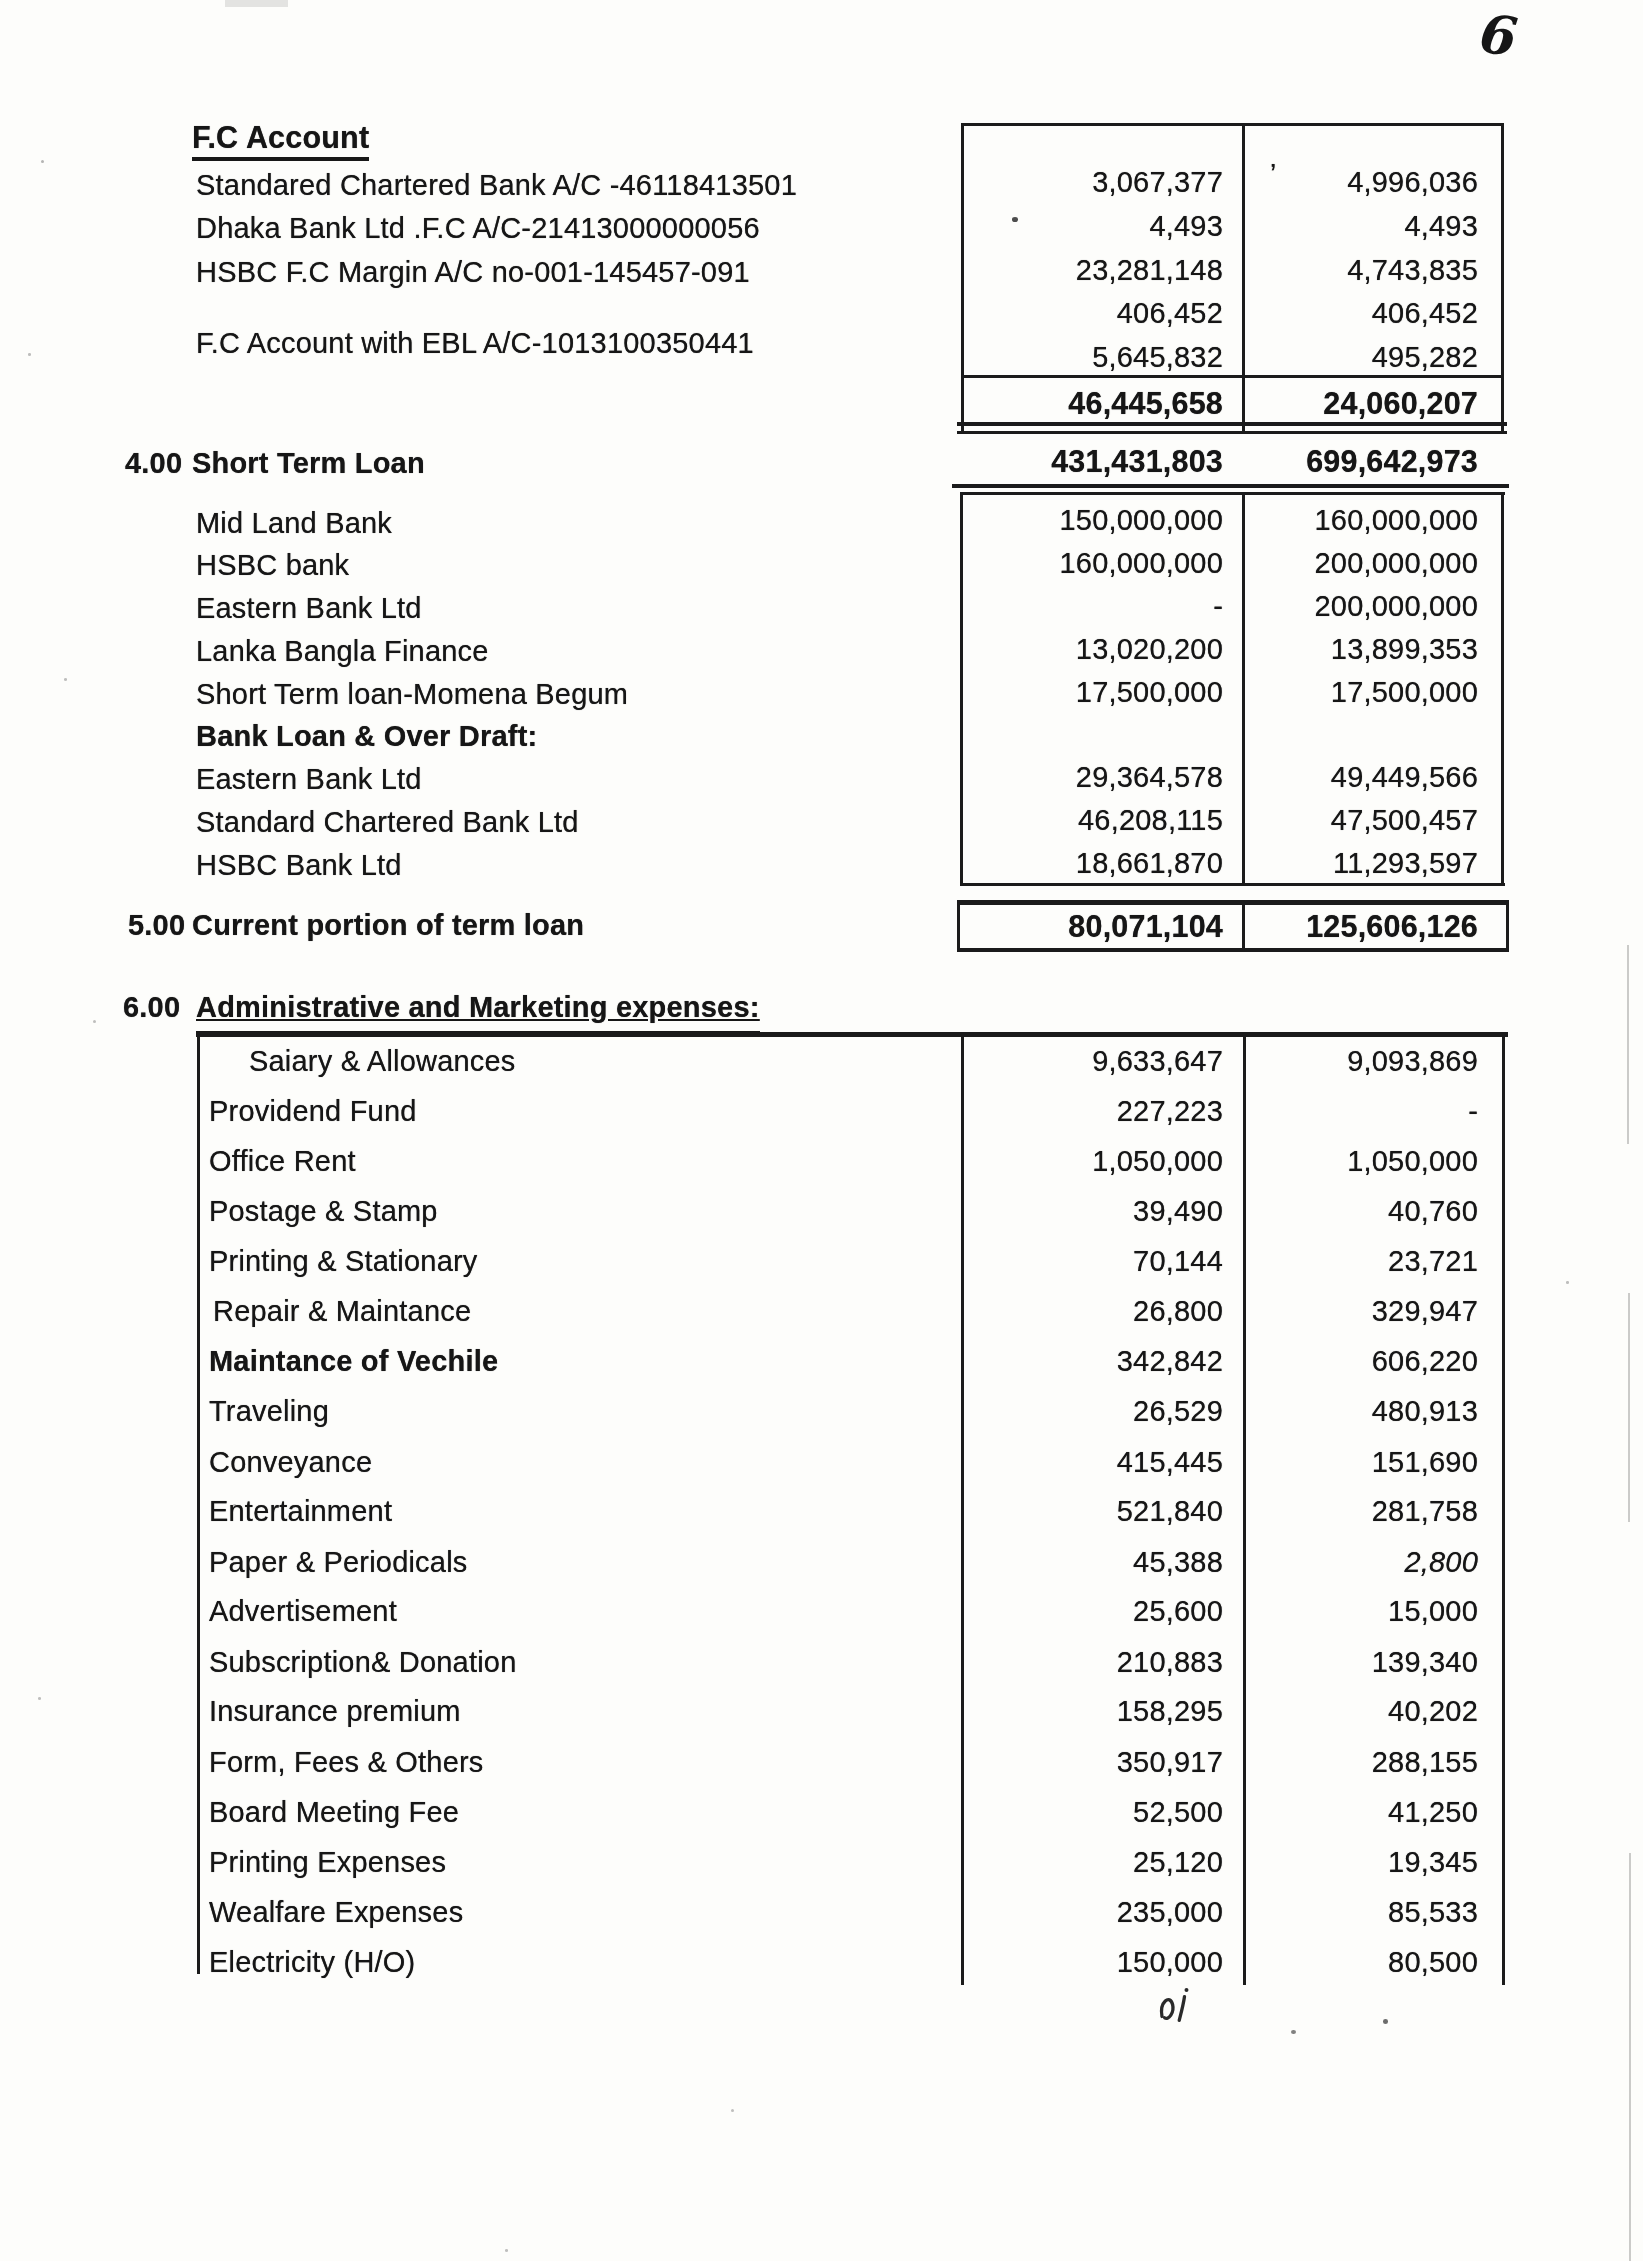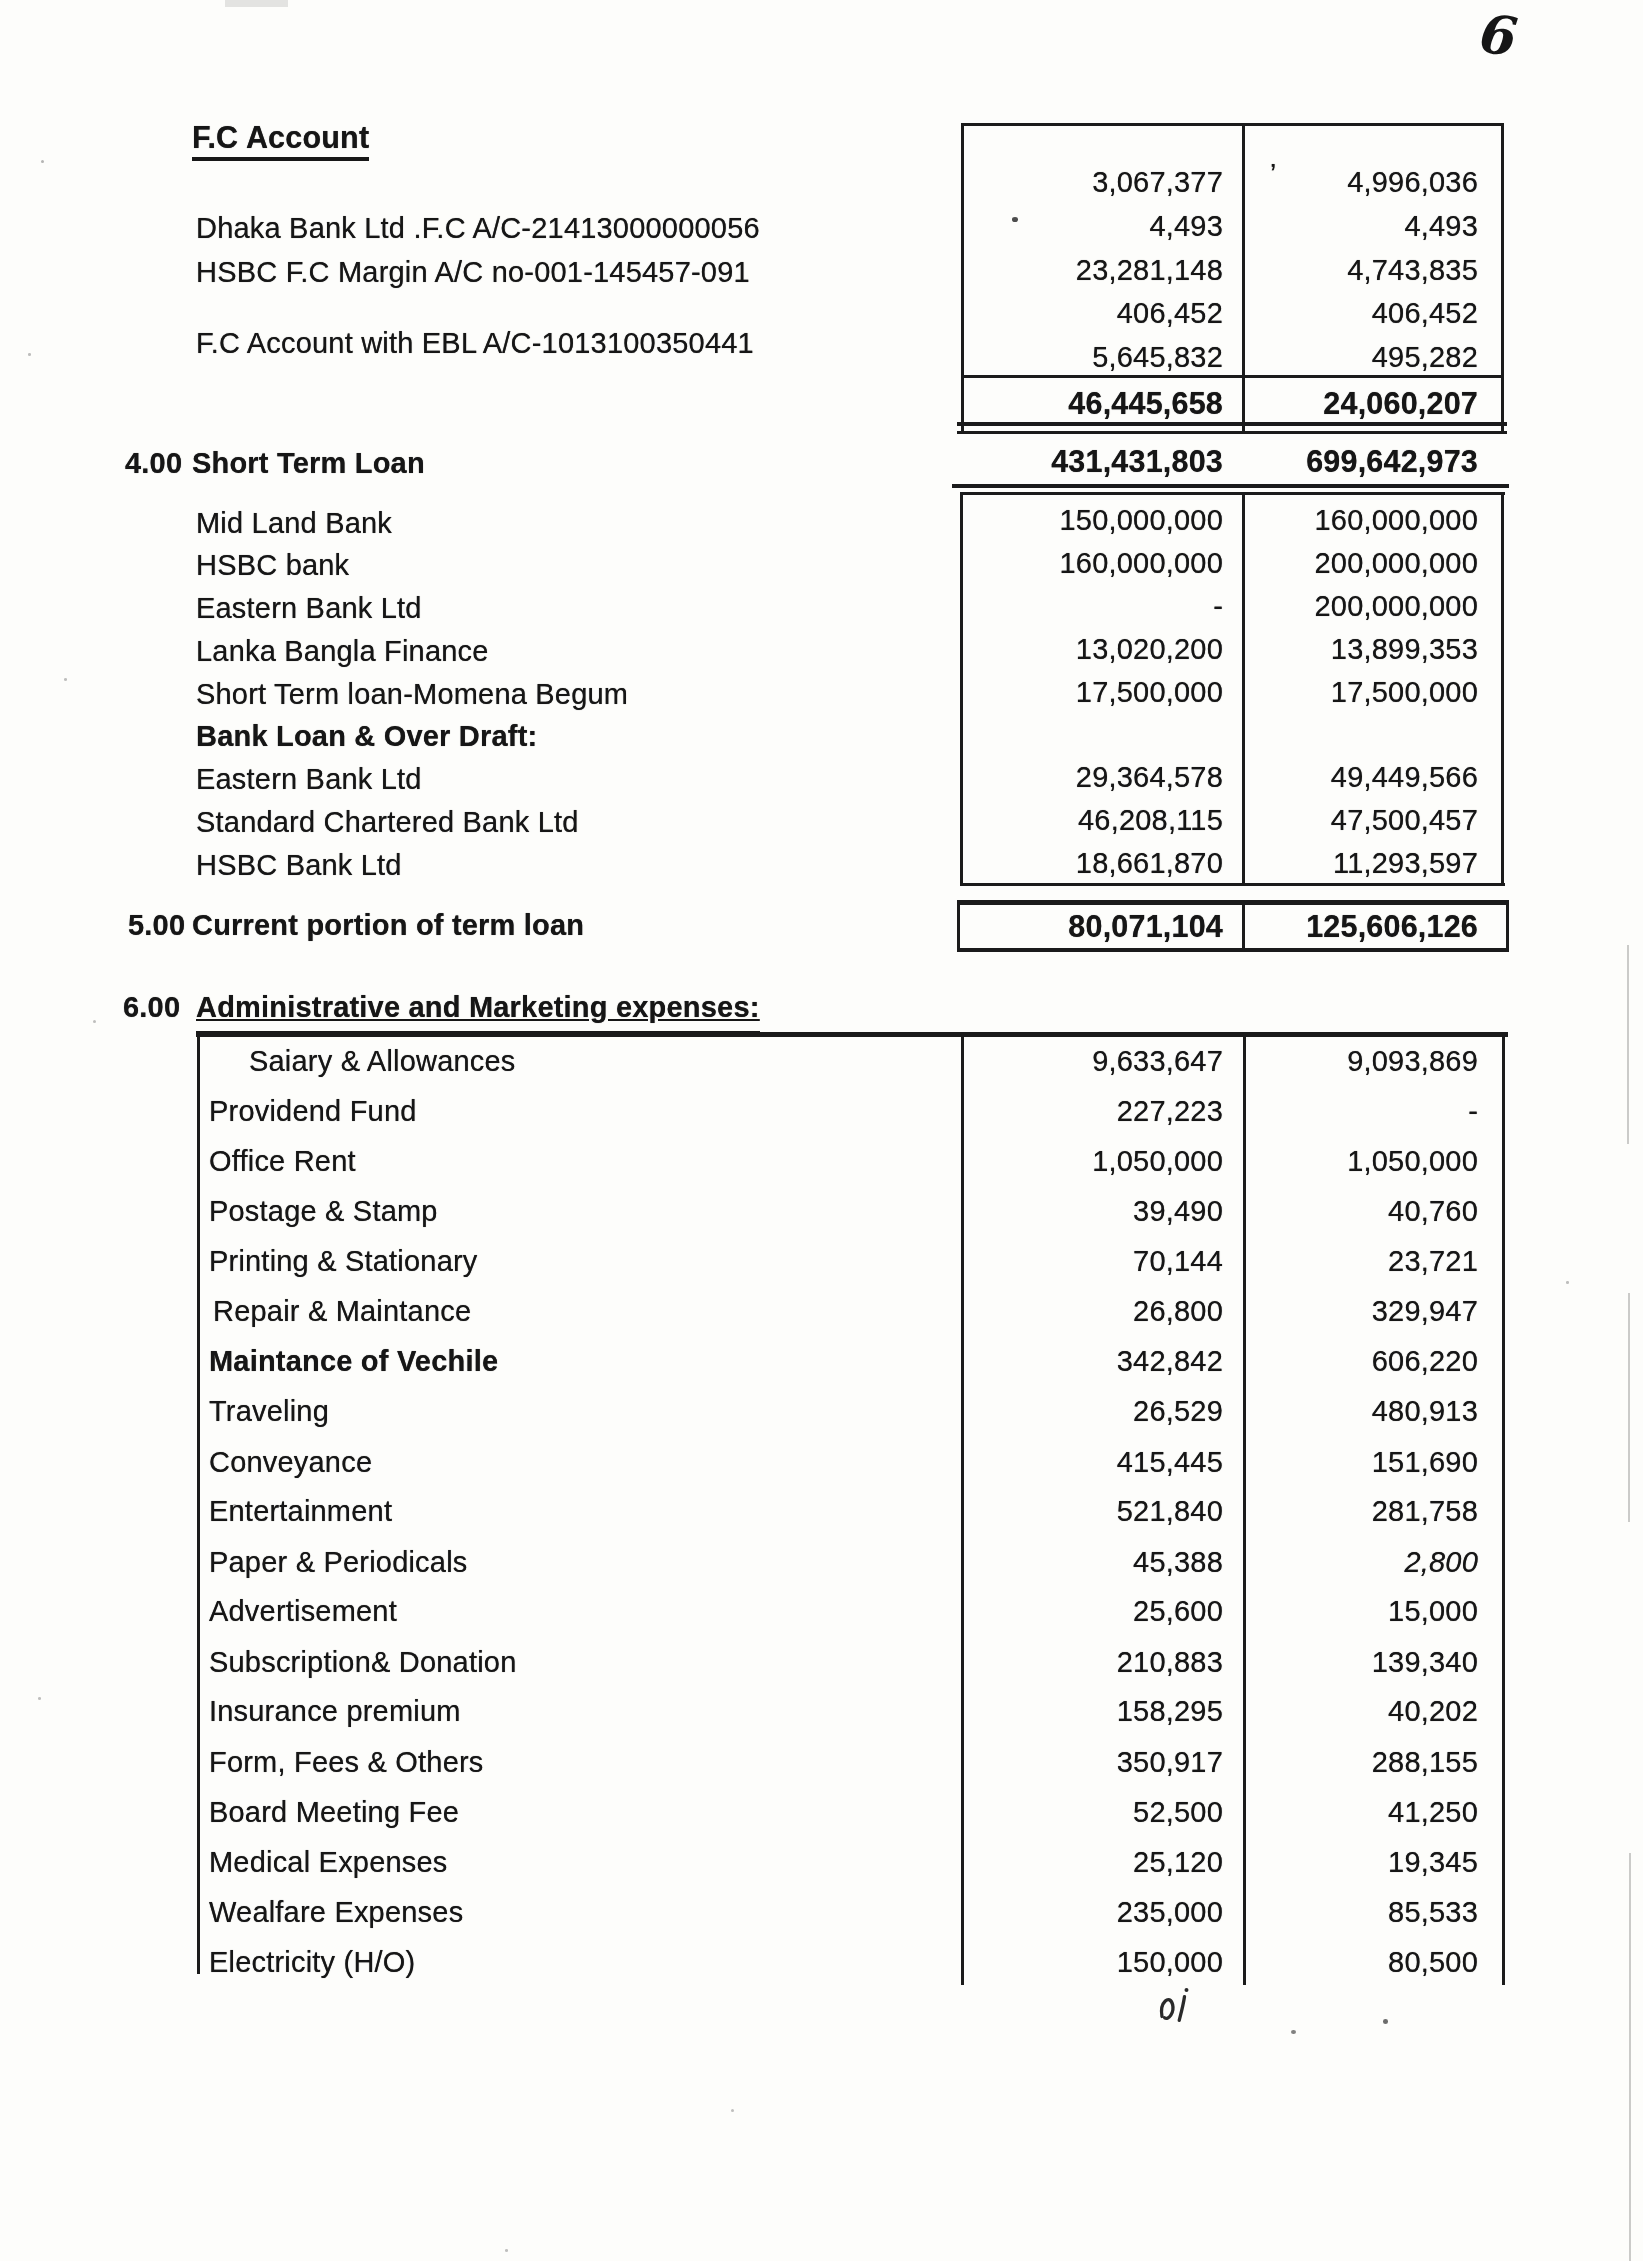--- a/index.html
+++ b/index.html
@@ -22,20 +22,21 @@
 </style>
 </head>
 <body>
 
 <div class="page">
 
   <div class="txt hand" style="left:1480px; top:6.6px; font-size:53px; font-weight:600; transform:rotate(7deg); text-shadow:none;">6</div>
 
   <div class="txt b" style="left:192px; top:121px; font-size:30.5px; border-bottom:4px solid #181818; padding-bottom:3.3px;">F.C Account</div>
 
+  <div class="txt" style="left:196px; top:170px;">Standared Chartered Bank A/C -46118413501</div>
   <div class="txt v1" style="top:167px;">3,067,377</div>
   <div class="txt v2" style="top:167px;">4,996,036</div>
 
   <div class="txt" style="left:196px; top:213px;">Dhaka Bank Ltd .F.C A/C-21413000000056</div>
   <div class="txt v1" style="top:211px;">4,493</div>
   <div class="txt v2" style="top:211px;">4,493</div>
 
   <div class="txt" style="left:196px; top:257px;">HSBC F.C Margin A/C no-001-145457-091</div>
   <div class="txt v1" style="top:255px;">23,281,148</div>
   <div class="txt v2" style="top:255px;">4,743,835</div>
@@ -181,21 +182,21 @@
   <div class="txt v2" style="top:1696px;">40,202</div>
 
   <div class="txt" style="left:209px; top:1747px;">Form, Fees &amp; Others</div>
   <div class="txt v1" style="top:1747px;">350,917</div>
   <div class="txt v2" style="top:1747px;">288,155</div>
 
   <div class="txt" style="left:209px; top:1797px;">Board Meeting Fee</div>
   <div class="txt v1" style="top:1797px;">52,500</div>
   <div class="txt v2" style="top:1797px;">41,250</div>
 
-  <div class="txt" style="left:209px; top:1847px;">Medical Expenses</div>
+  <div class="txt" style="left:209px; top:1847px;">Printing Expenses</div>
   <div class="txt v1" style="top:1847px;">25,120</div>
   <div class="txt v2" style="top:1847px;">19,345</div>
 
   <div class="txt" style="left:209px; top:1897px;">Wealfare Expenses</div>
   <div class="txt v1" style="top:1897px;">235,000</div>
   <div class="txt v2" style="top:1897px;">85,533</div>
 
   <div class="txt" style="left:209px; top:1947px;">Electricity (H/O)</div>
   <div class="txt v1" style="top:1947px;">150,000</div>
   <div class="txt v2" style="top:1947px;">80,500</div>

